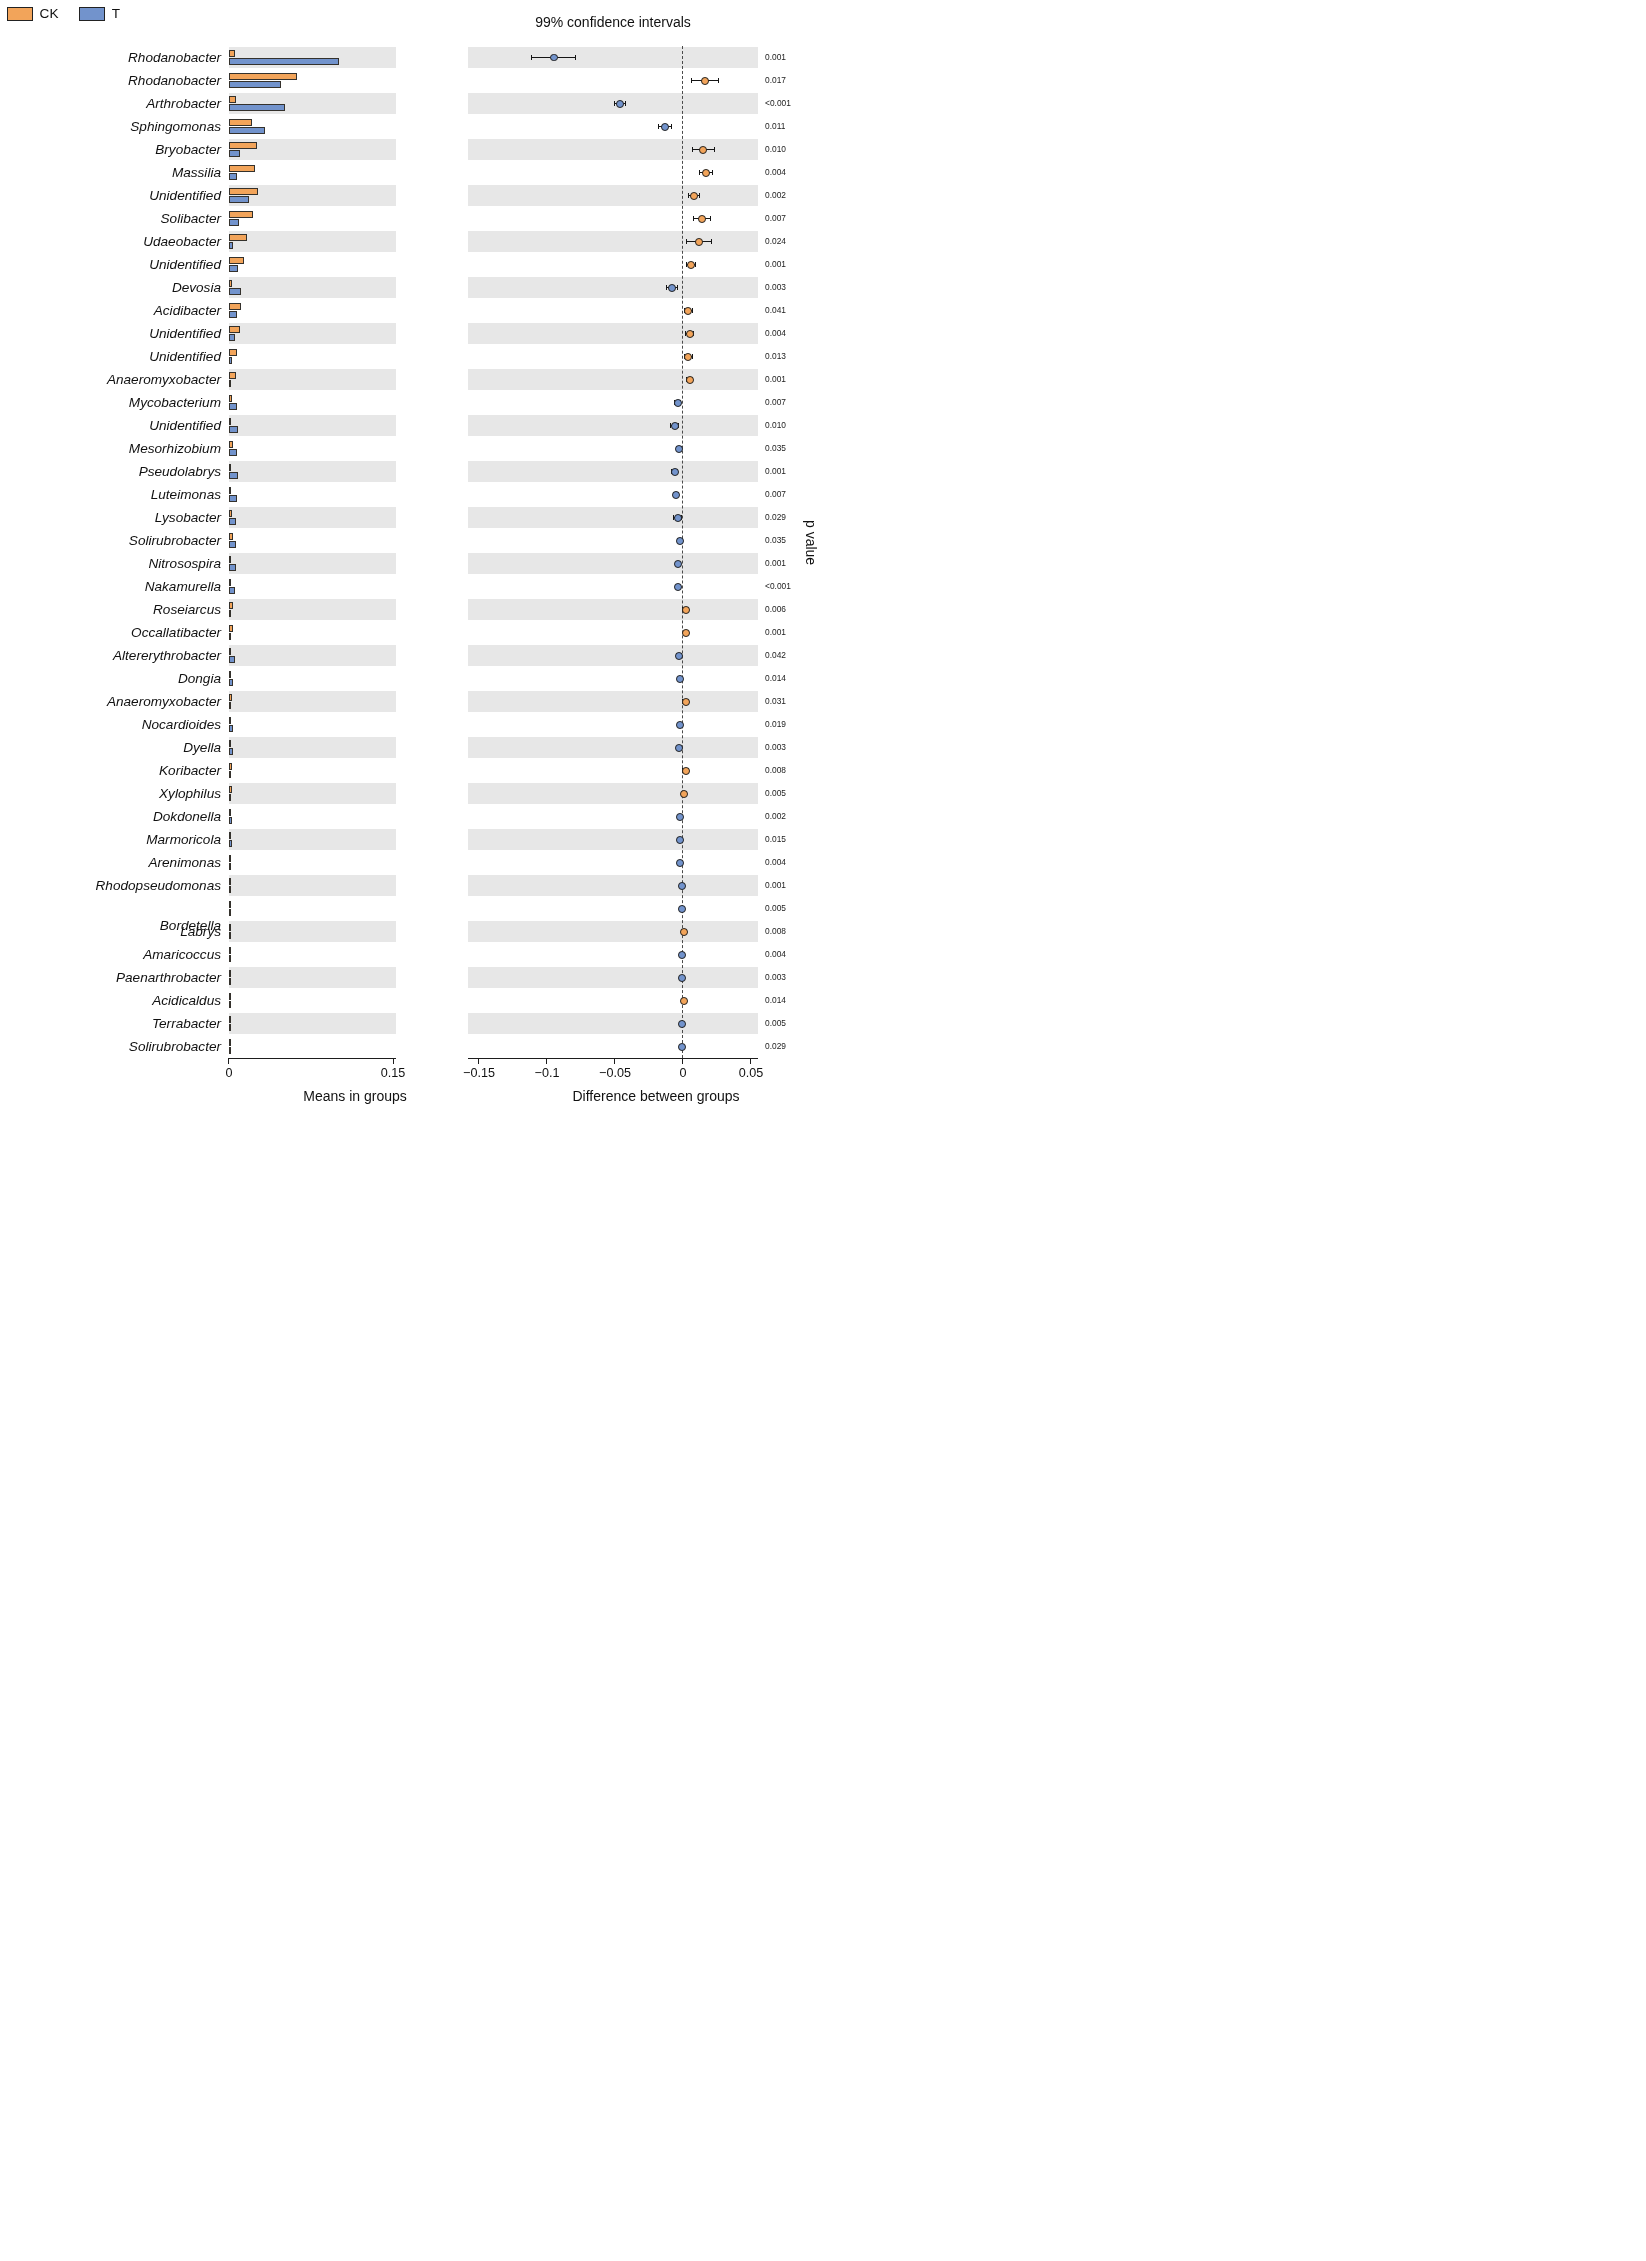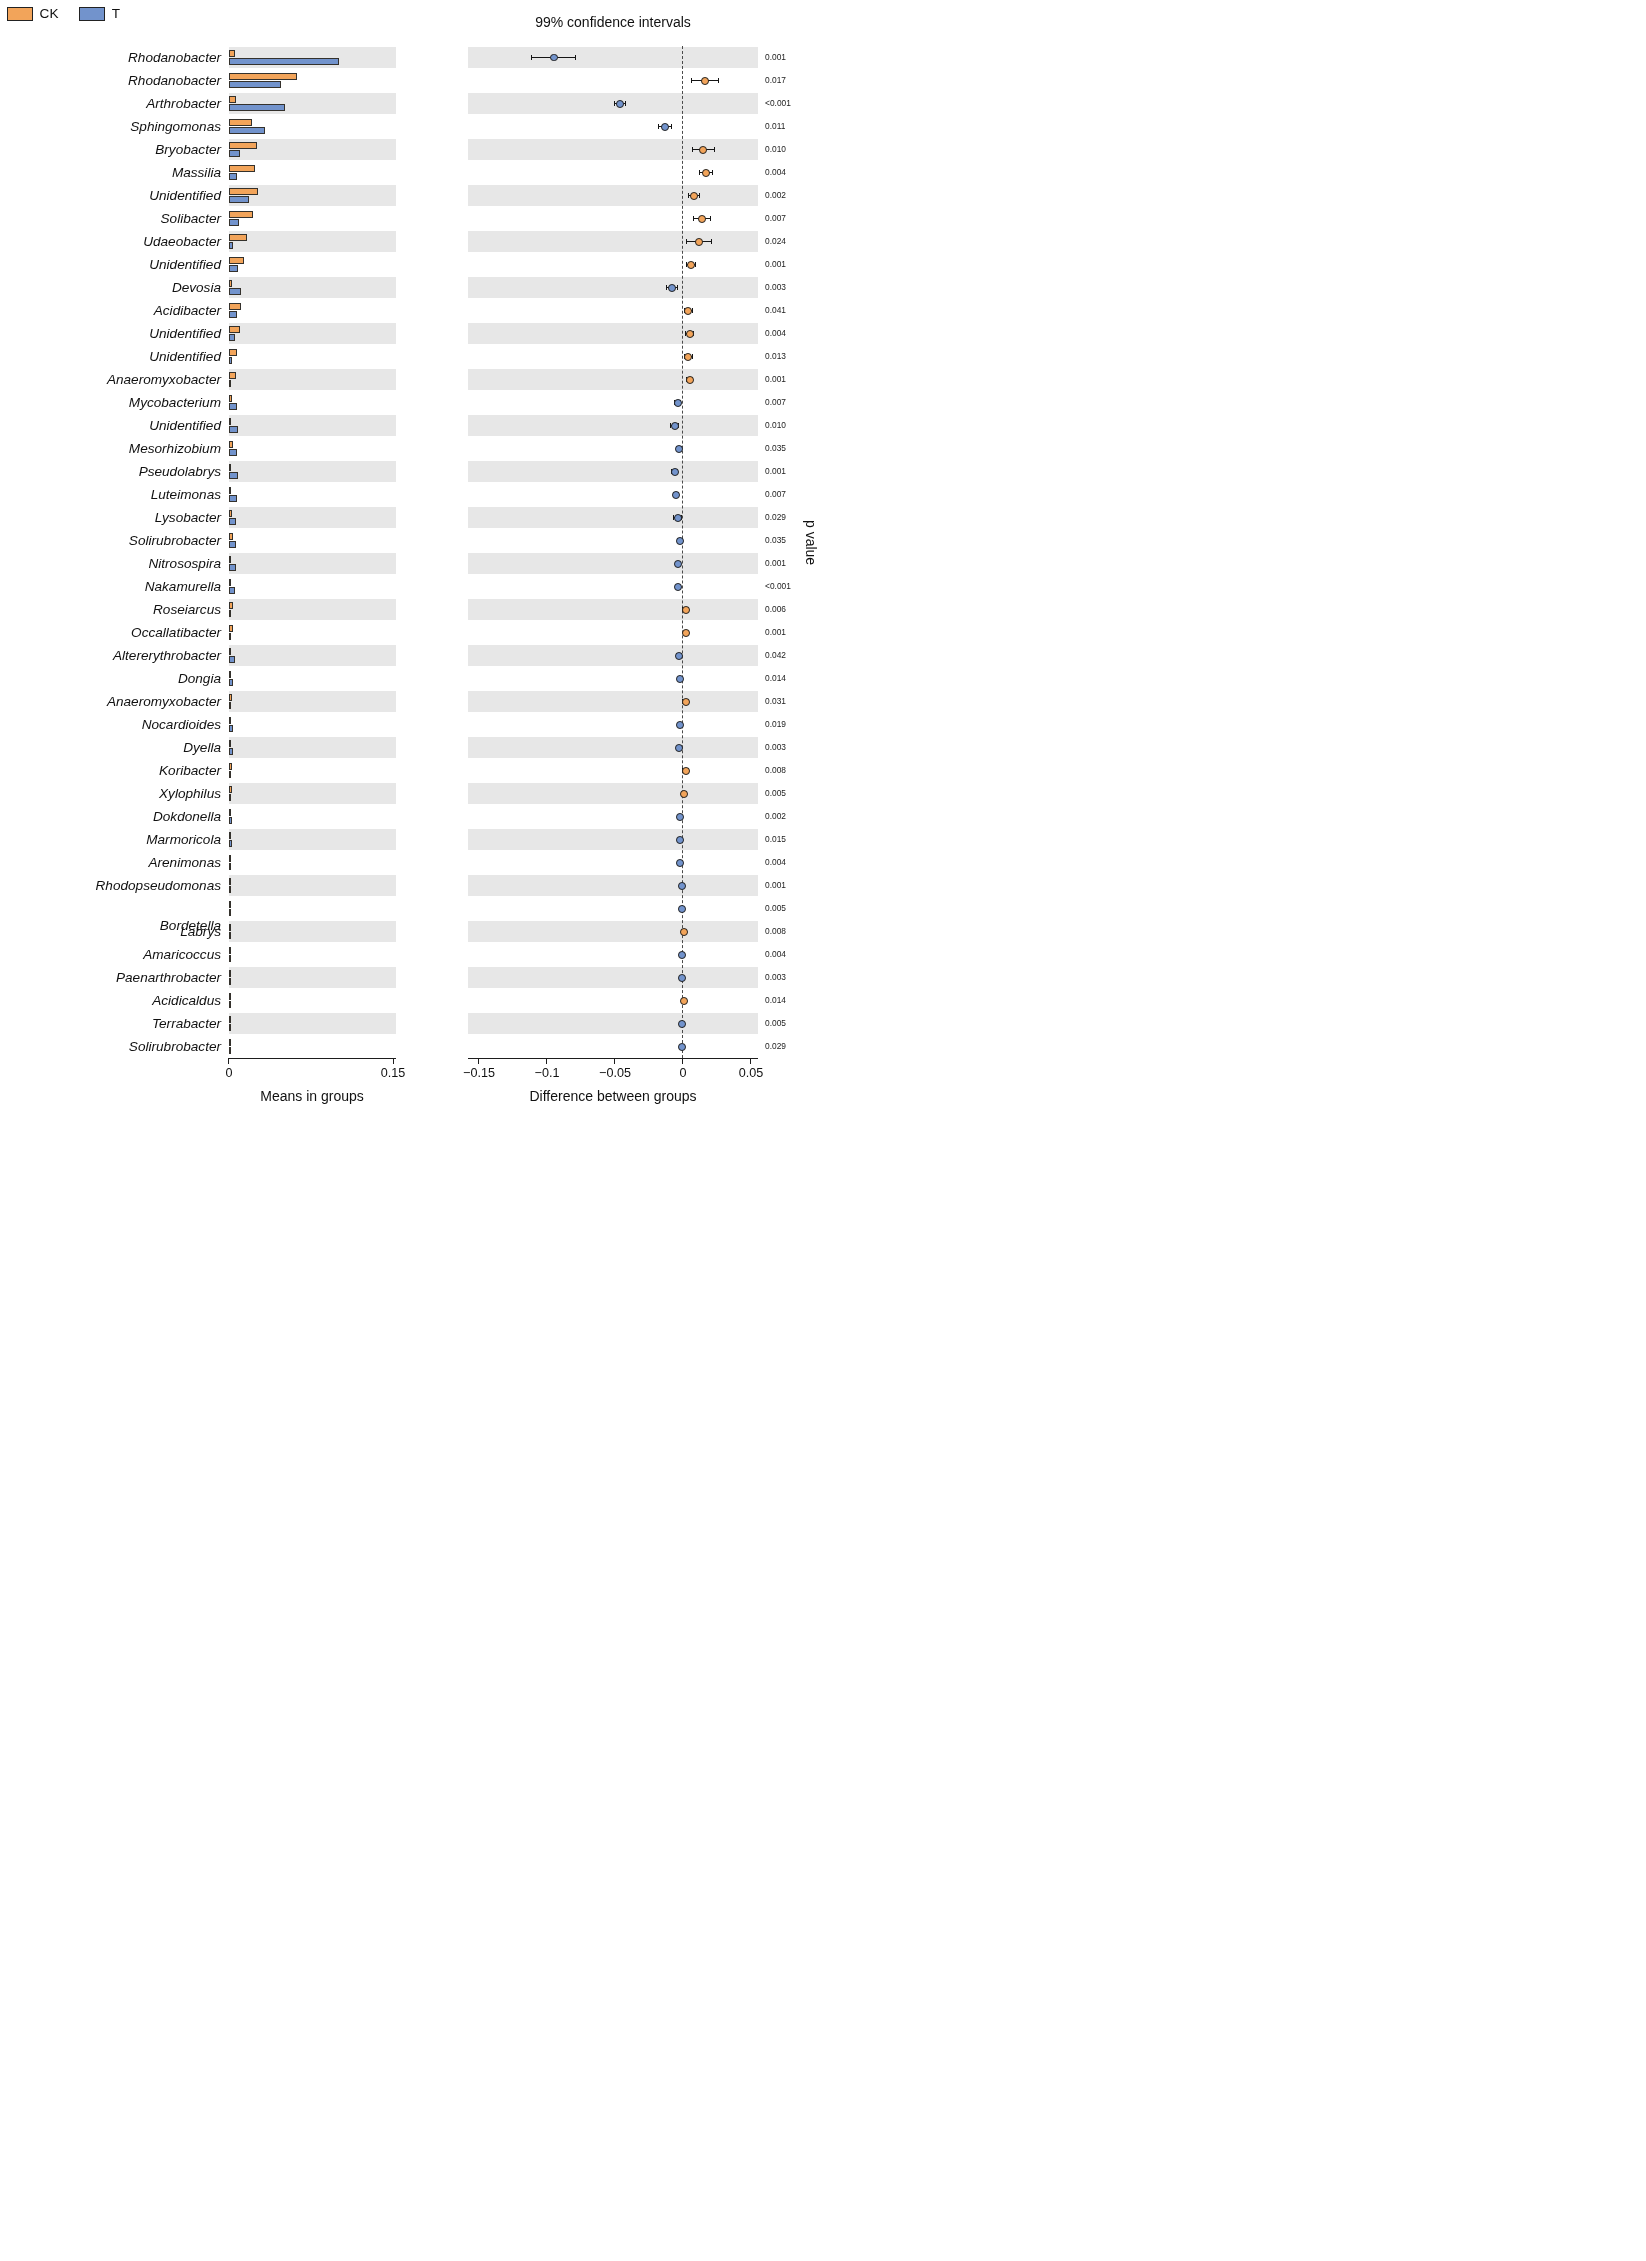--- a/index.html
+++ b/index.html
@@ -32,21 +32,21 @@
   .dot.t{background:var(--t);}
   .pval{position:absolute;left:765px;width:48px;height:23px;line-height:23px;font-size:8.4px;color:#222;z-index:2;}
   #zero-line{position:absolute;left:682px;top:0;height:1012px;width:0;border-left:1px dashed #4a4a4a;z-index:1;}
   
   #axes{position:absolute;left:0;top:1058px;width:823px;height:68px;}
   .spine{position:absolute;top:0;height:1px;background:#1d1d1d;}
   #left-spine{left:229px;width:167px;}
   #right-spine{left:468px;width:290px;}
   .tick{position:absolute;top:0;width:1px;height:6.3px;background:#1d1d1d;}
   .tick-label{position:absolute;top:8.4px;transform:translateX(-50%);font-size:12.6px;color:#111;white-space:nowrap;}
-  .axis-title{position:absolute;top:30px;transform:translateX(-50%);font-size:14px;color:#111;white-space:nowrap;}
+  .axis-title{position:absolute;top:30px;transform:translateX(-50%);font-size:14px;color:#111;white-space:nowrap;margin-left:43px;}
   #left-axis-title{left:312px;}
   #right-axis-title{left:613px;}
   
   .pvalue-axis{position:absolute;left:803px;top:520px;writing-mode:vertical-rl;font-size:14px;color:#111;white-space:nowrap;}
 </style>
 </head>
 <body>
 
 <div class="page">
 

